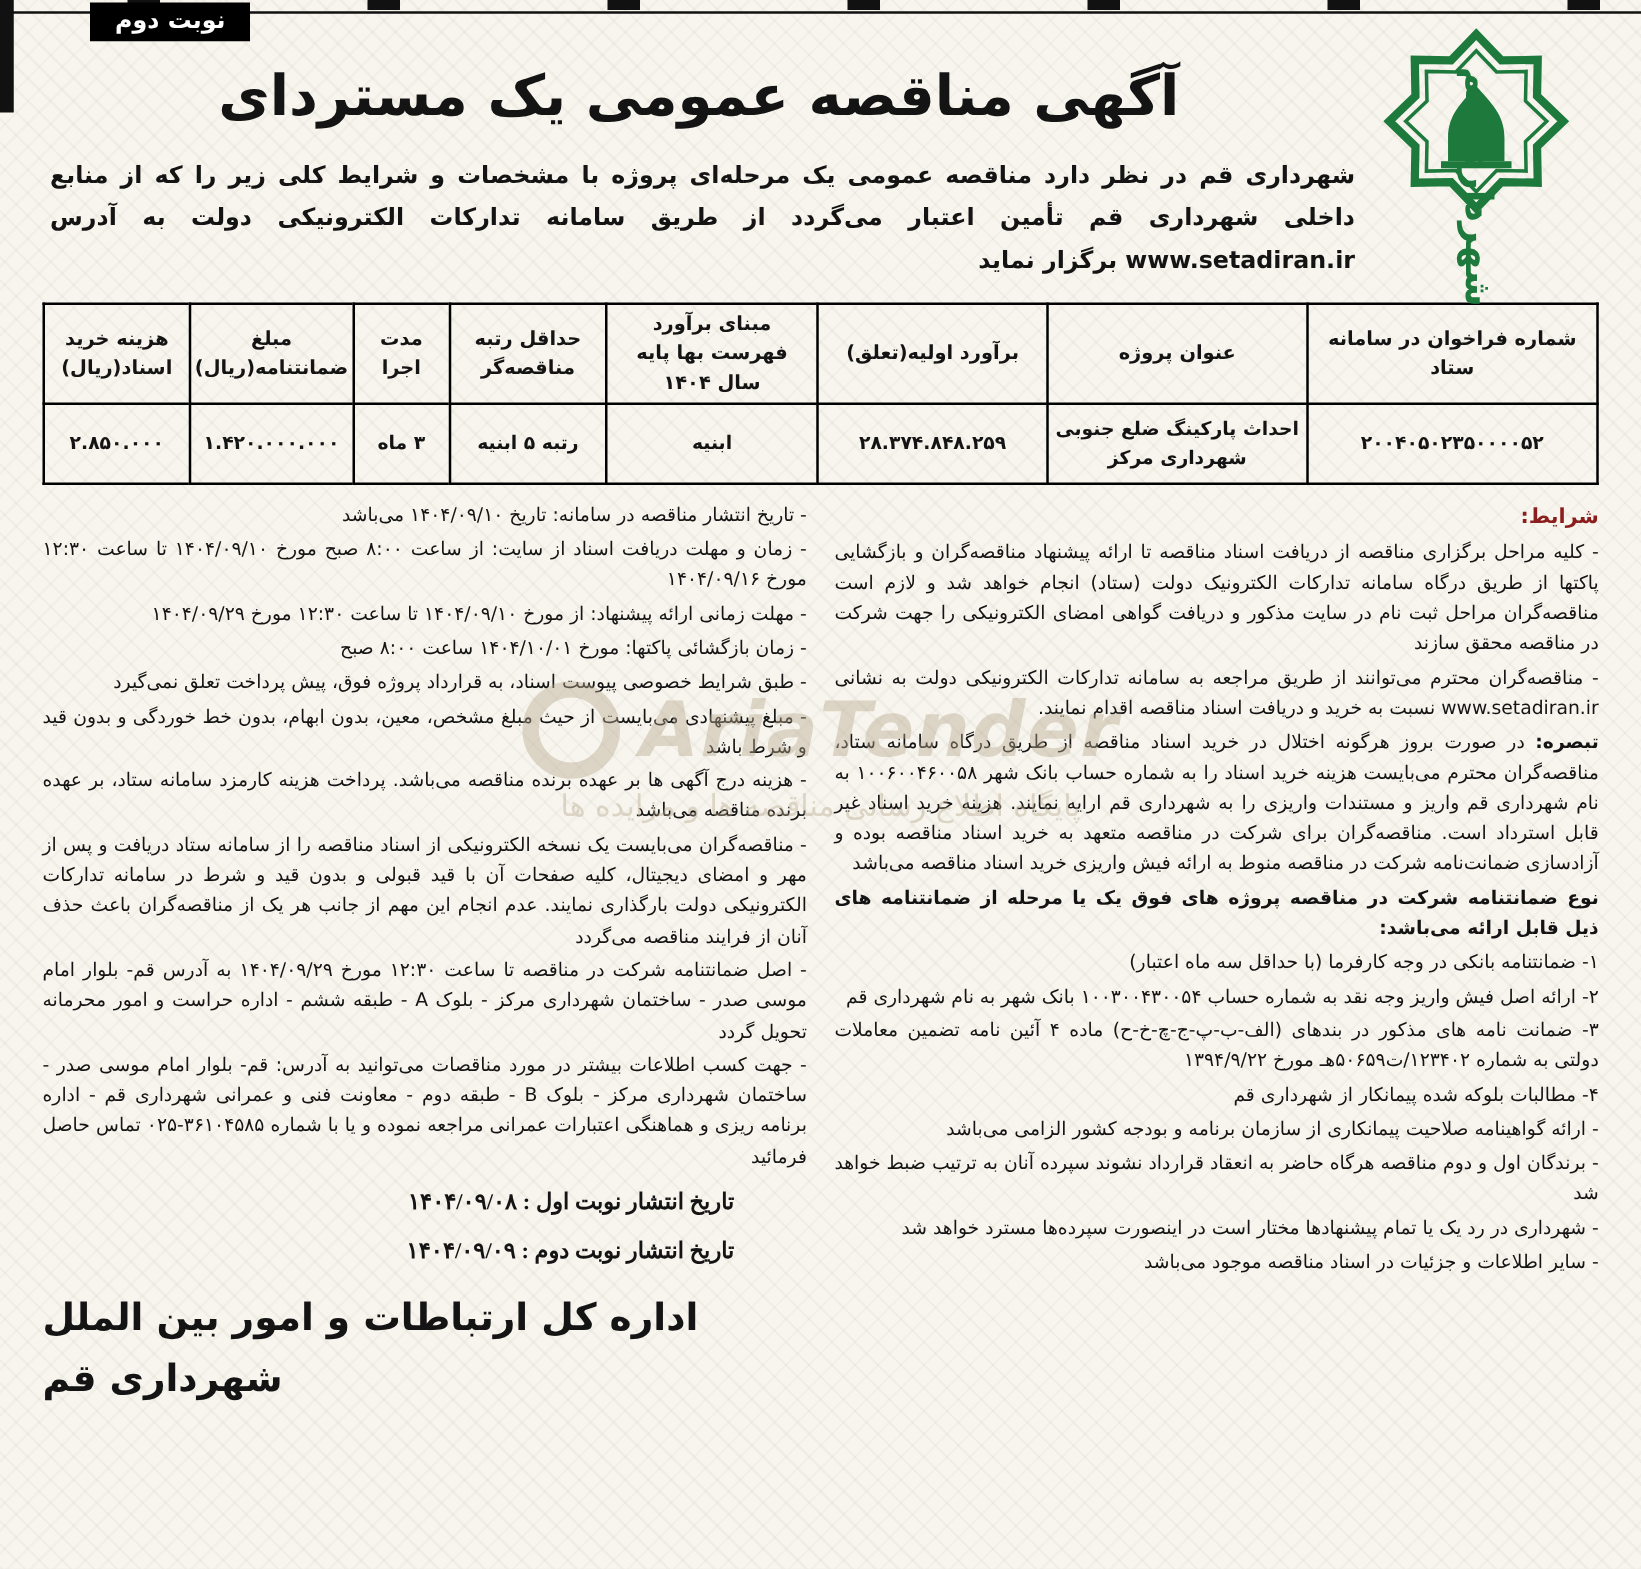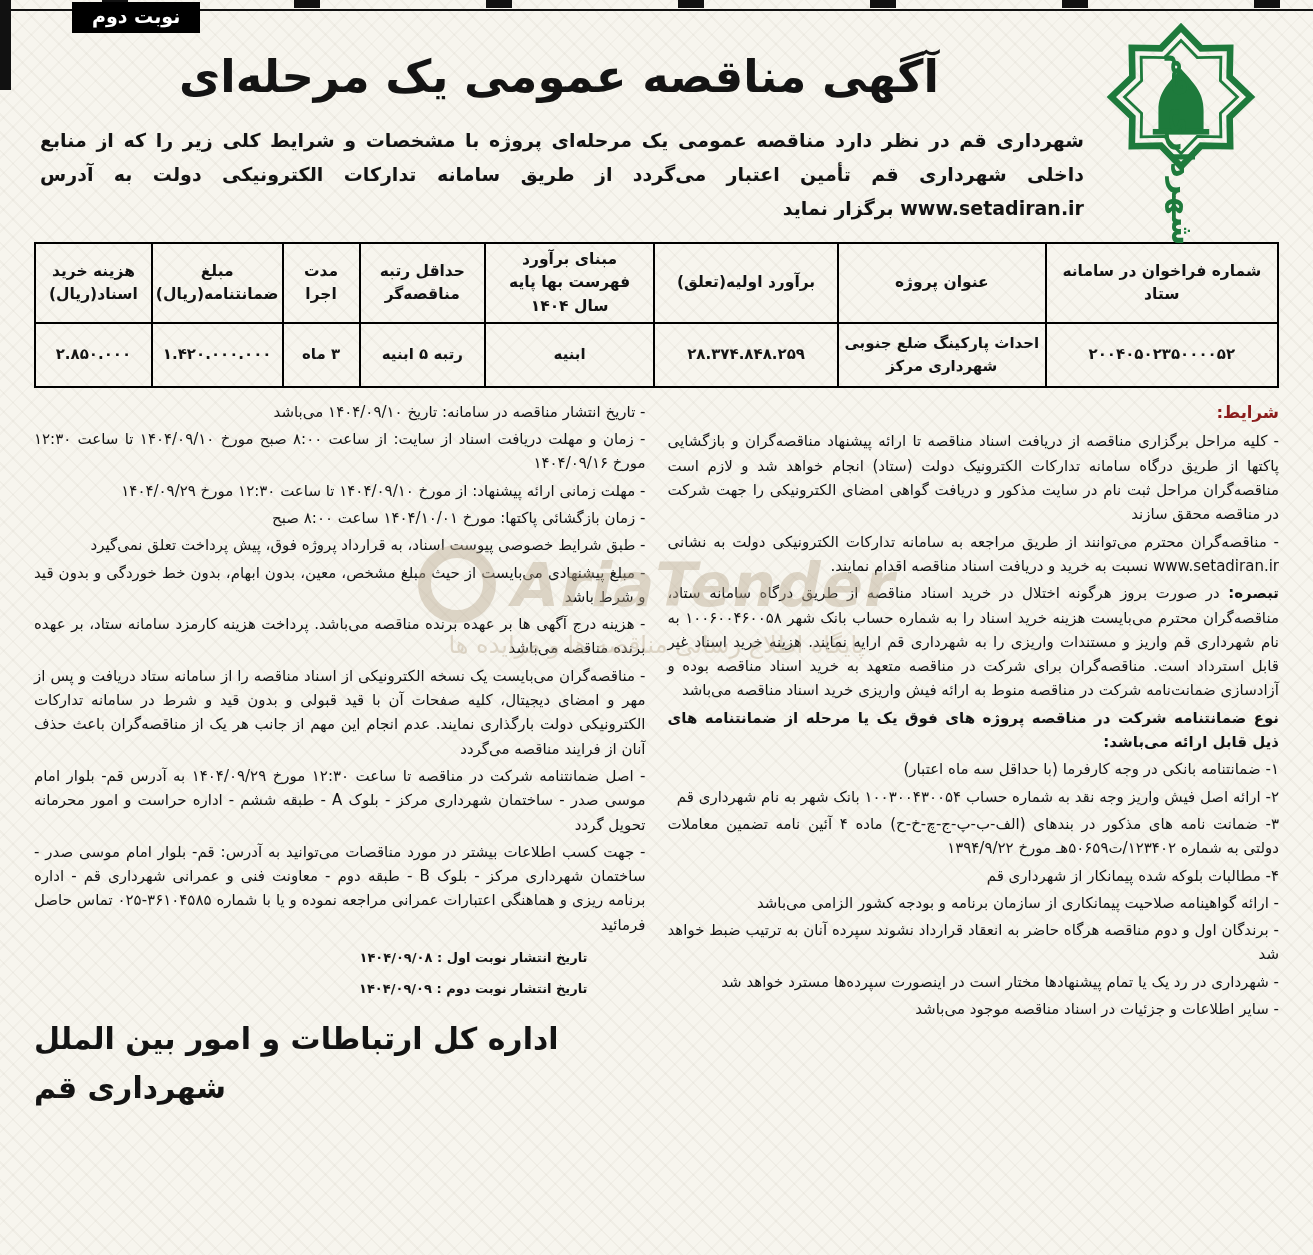--- a/index.html
+++ b/index.html
@@ -37,21 +37,21 @@
   table.tender th { font-size:15.5px; font-weight:bold; height:74px; line-height:1.5; }
   table.tender td { font-size:15px; font-weight:bold; height:64px; line-height:1.55; }
   .call-number { letter-spacing:3px; }
   
   .main { display:flex; gap:22px; margin-top:12px; position:relative; z-index:1; }
   .col { width:50%; font-size:15px; line-height:1.62; text-align:justify; }
   .col p { margin:0 0 3px 0; }
   .sec-head { color:#8b1d1d; font-weight:bold; font-size:16.5px; margin-bottom:3px; text-align:right; }
   .bold { font-weight:bold; }
   .g-head { font-weight:bold; margin-top:2px; }
-  .publish { font-weight:bold; font-size:13px; text-align:right; margin:10px 58px 0 0 !important; }
+  .publish { font-weight:bold; font-size:18px; text-align:right; margin:10px 58px 0 0 !important;font-family:Liberation Serif, serif; }
   .footer-dept { font-weight:bold; font-size:30px; text-align:left; margin-top:16px !important; letter-spacing:0px; }
   
   .watermark {
     position:absolute; top:545px; left:0; right:0; text-align:center;
     color:#b9a88f; opacity:0.42; z-index:3; pointer-events:none;
   }
   .wm-row { display:flex; align-items:center; justify-content:center; direction:ltr; }
   .wm-ring { display:inline-block; width:78px; height:78px; border:13px solid #b9a88f; border-radius:50%; margin-right:16px; }
   .wm-text { font-size:61px; font-weight:bold; letter-spacing:1px;font-style:italic; }
   .wm-sub { font-size:24px; letter-spacing:9px; margin-top:8px; }
@@ -76,21 +76,21 @@
       <svg width="158" height="158" viewBox="-84 -84 168 168">
         <polygon points="74,0 51.7,21.4 52.3,52.3 21.4,51.7 0,74 -21.4,51.7 -52.3,52.3 -51.7,21.4 -74,0 -51.7,-21.4 -52.3,-52.3 -21.4,-51.7 0,-74 21.4,-51.7 52.3,-52.3 51.7,-21.4" fill="none" stroke="#1e7a3c" stroke-width="7"></polygon>
         <polygon points="60,0 41.9,17.3 42.4,42.4 17.3,41.9 0,60 -17.3,41.9 -42.4,42.4 -41.9,17.3 -60,0 -41.9,-17.3 -42.4,-42.4 -17.3,-41.9 0,-60 17.3,-41.9 42.4,-42.4 41.9,-17.3" fill="none" stroke="#1e7a3c" stroke-width="3"></polygon>
         <path d="M -24 34 L -24 14 C -24 -6 -12 -16 0 -30 C 12 -16 24 -6 24 14 L 24 34 Z" fill="#1e7a3c"></path>
         <rect x="-30" y="34" width="60" height="6" fill="#1e7a3c"></rect>
       </svg>
       <div class="logo-text">شهرداری قم</div>
     </div>
     <div class="head-main">
       <div class="badge">نوبت دوم</div>
-      <h1 class="title">آگهی مناقصه عمومی یک مرحله‌ای</h1>
+      <h1 class="title">آگهی مناقصه عمومی یک مسترد‌ای</h1>
       <p class="intro">شهرداری قم در نظر دارد مناقصه عمومی یک مرحله‌ای پروژه با مشخصات و شرایط کلی زیر را که از منابع داخلی شهرداری قم تأمین اعتبار می‌گردد از طریق سامانه تدارکات الکترونیکی دولت به آدرس www.setadiran.ir برگزار نماید</p>
     </div>
   </div>
 
   <table class="tender">
     <colgroup>
       <col style="width:18.7%">
         <col style="width:16.7%">
         <col style="width:14.8%">
         <col style="width:13.6%">

